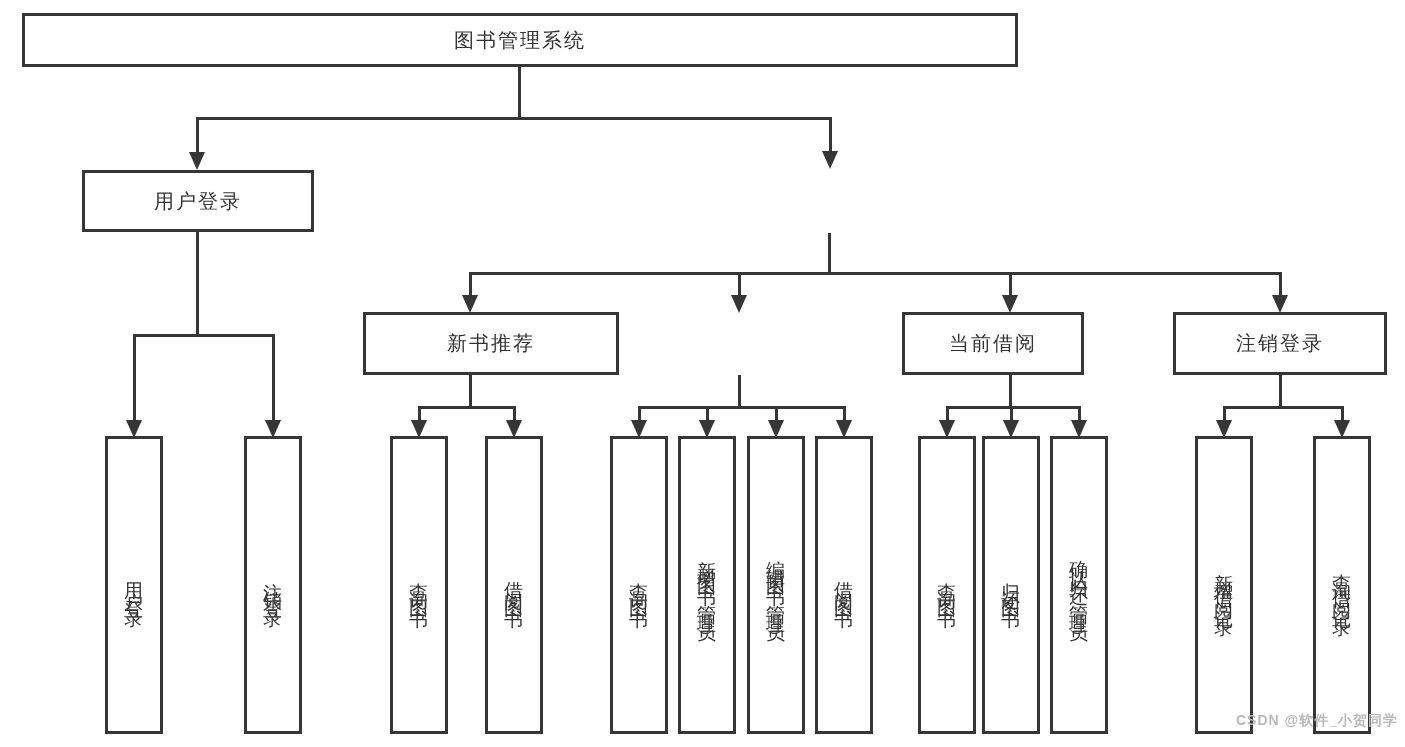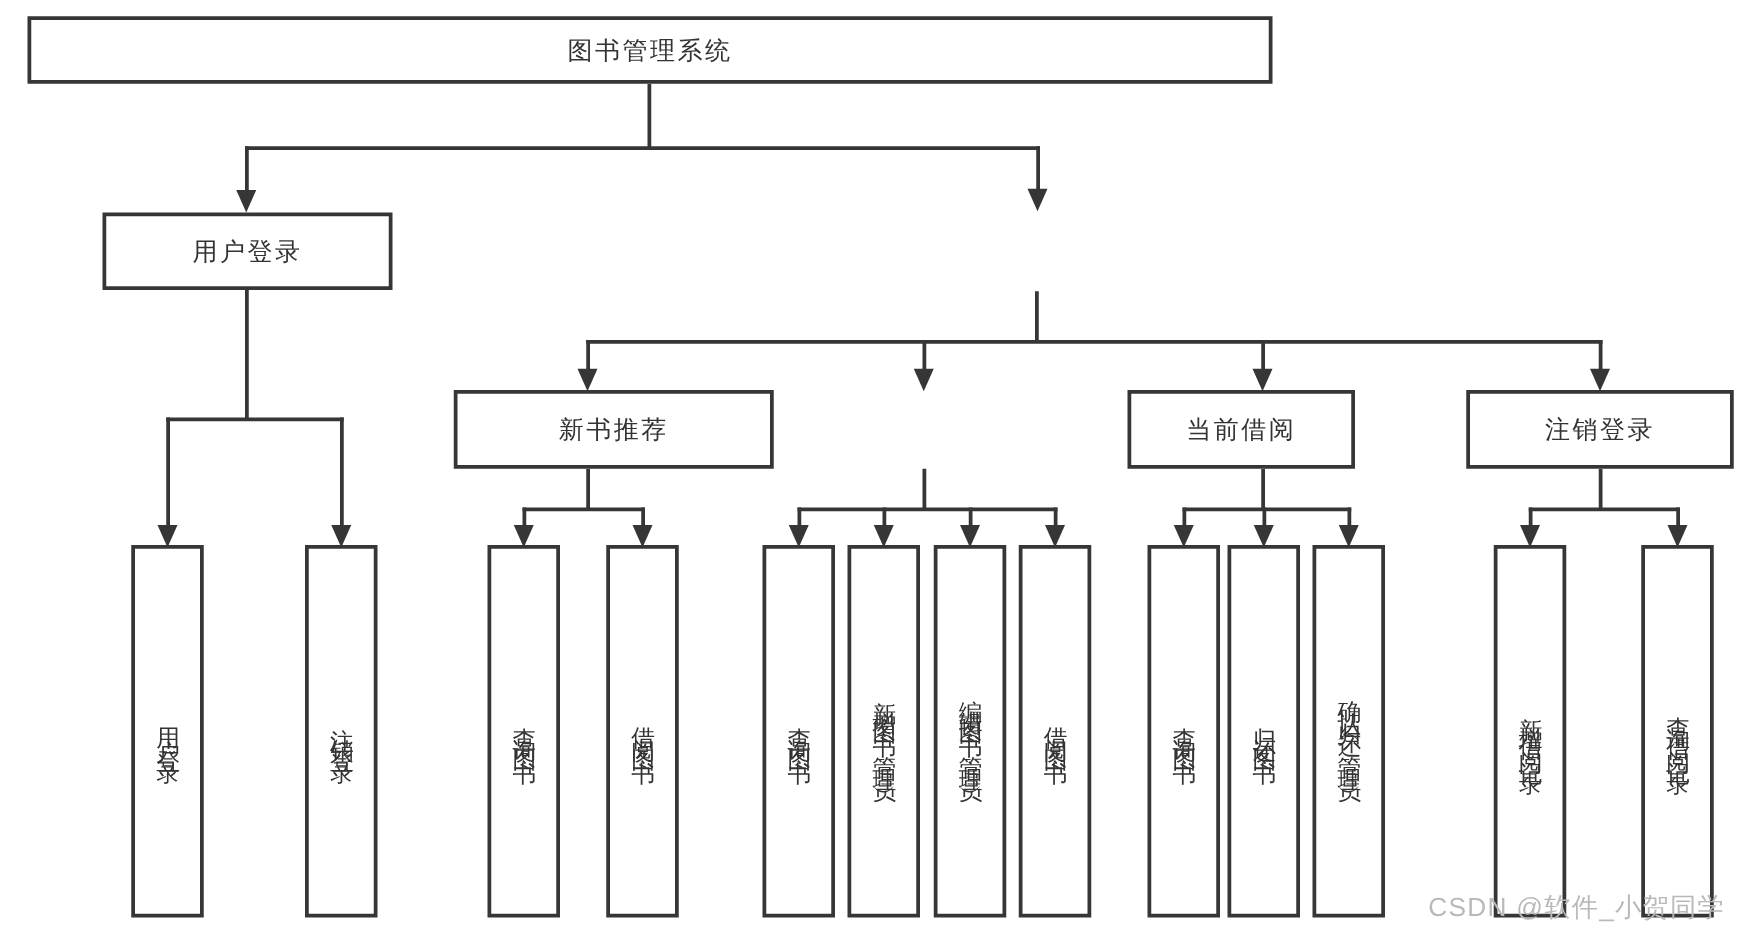--- a/index.html
+++ b/index.html
@@ -30,26 +30,27 @@
   .line{position:absolute;background:var(--line-color,#363636);z-index:1;}
   .arrow{
     position:absolute;width:0;height:0;
     border-left:8px solid transparent;
     border-right:8px solid transparent;
     border-top:18px solid var(--line-color,#363636);
     z-index:1;
   }
   .watermark{
     position:absolute;
-    top:712px;right:25px;
-    font-size:21px;
+    top:712px;right:7px;
+    font-size:14px;
     letter-spacing:1px;
     color:var(--wm-color,#b9b9b9);
     z-index:6;
     white-space:nowrap;
+    font-weight:bold;
   }
 </style>
 </head>
 <body>
 
 <div id="canvas">
   <div class="watermark">CSDN @软件_小贺同学</div>
 <div class="line" style="left: 518px; top: 67px; width: 3px; height: 52px;"></div>
     <div class="line" style="left: 196px; top: 117px; width: 636px; height: 3px;"></div>
     <div class="line" style="left: 196px; top: 117px; width: 3px; height: 39px;"></div>

